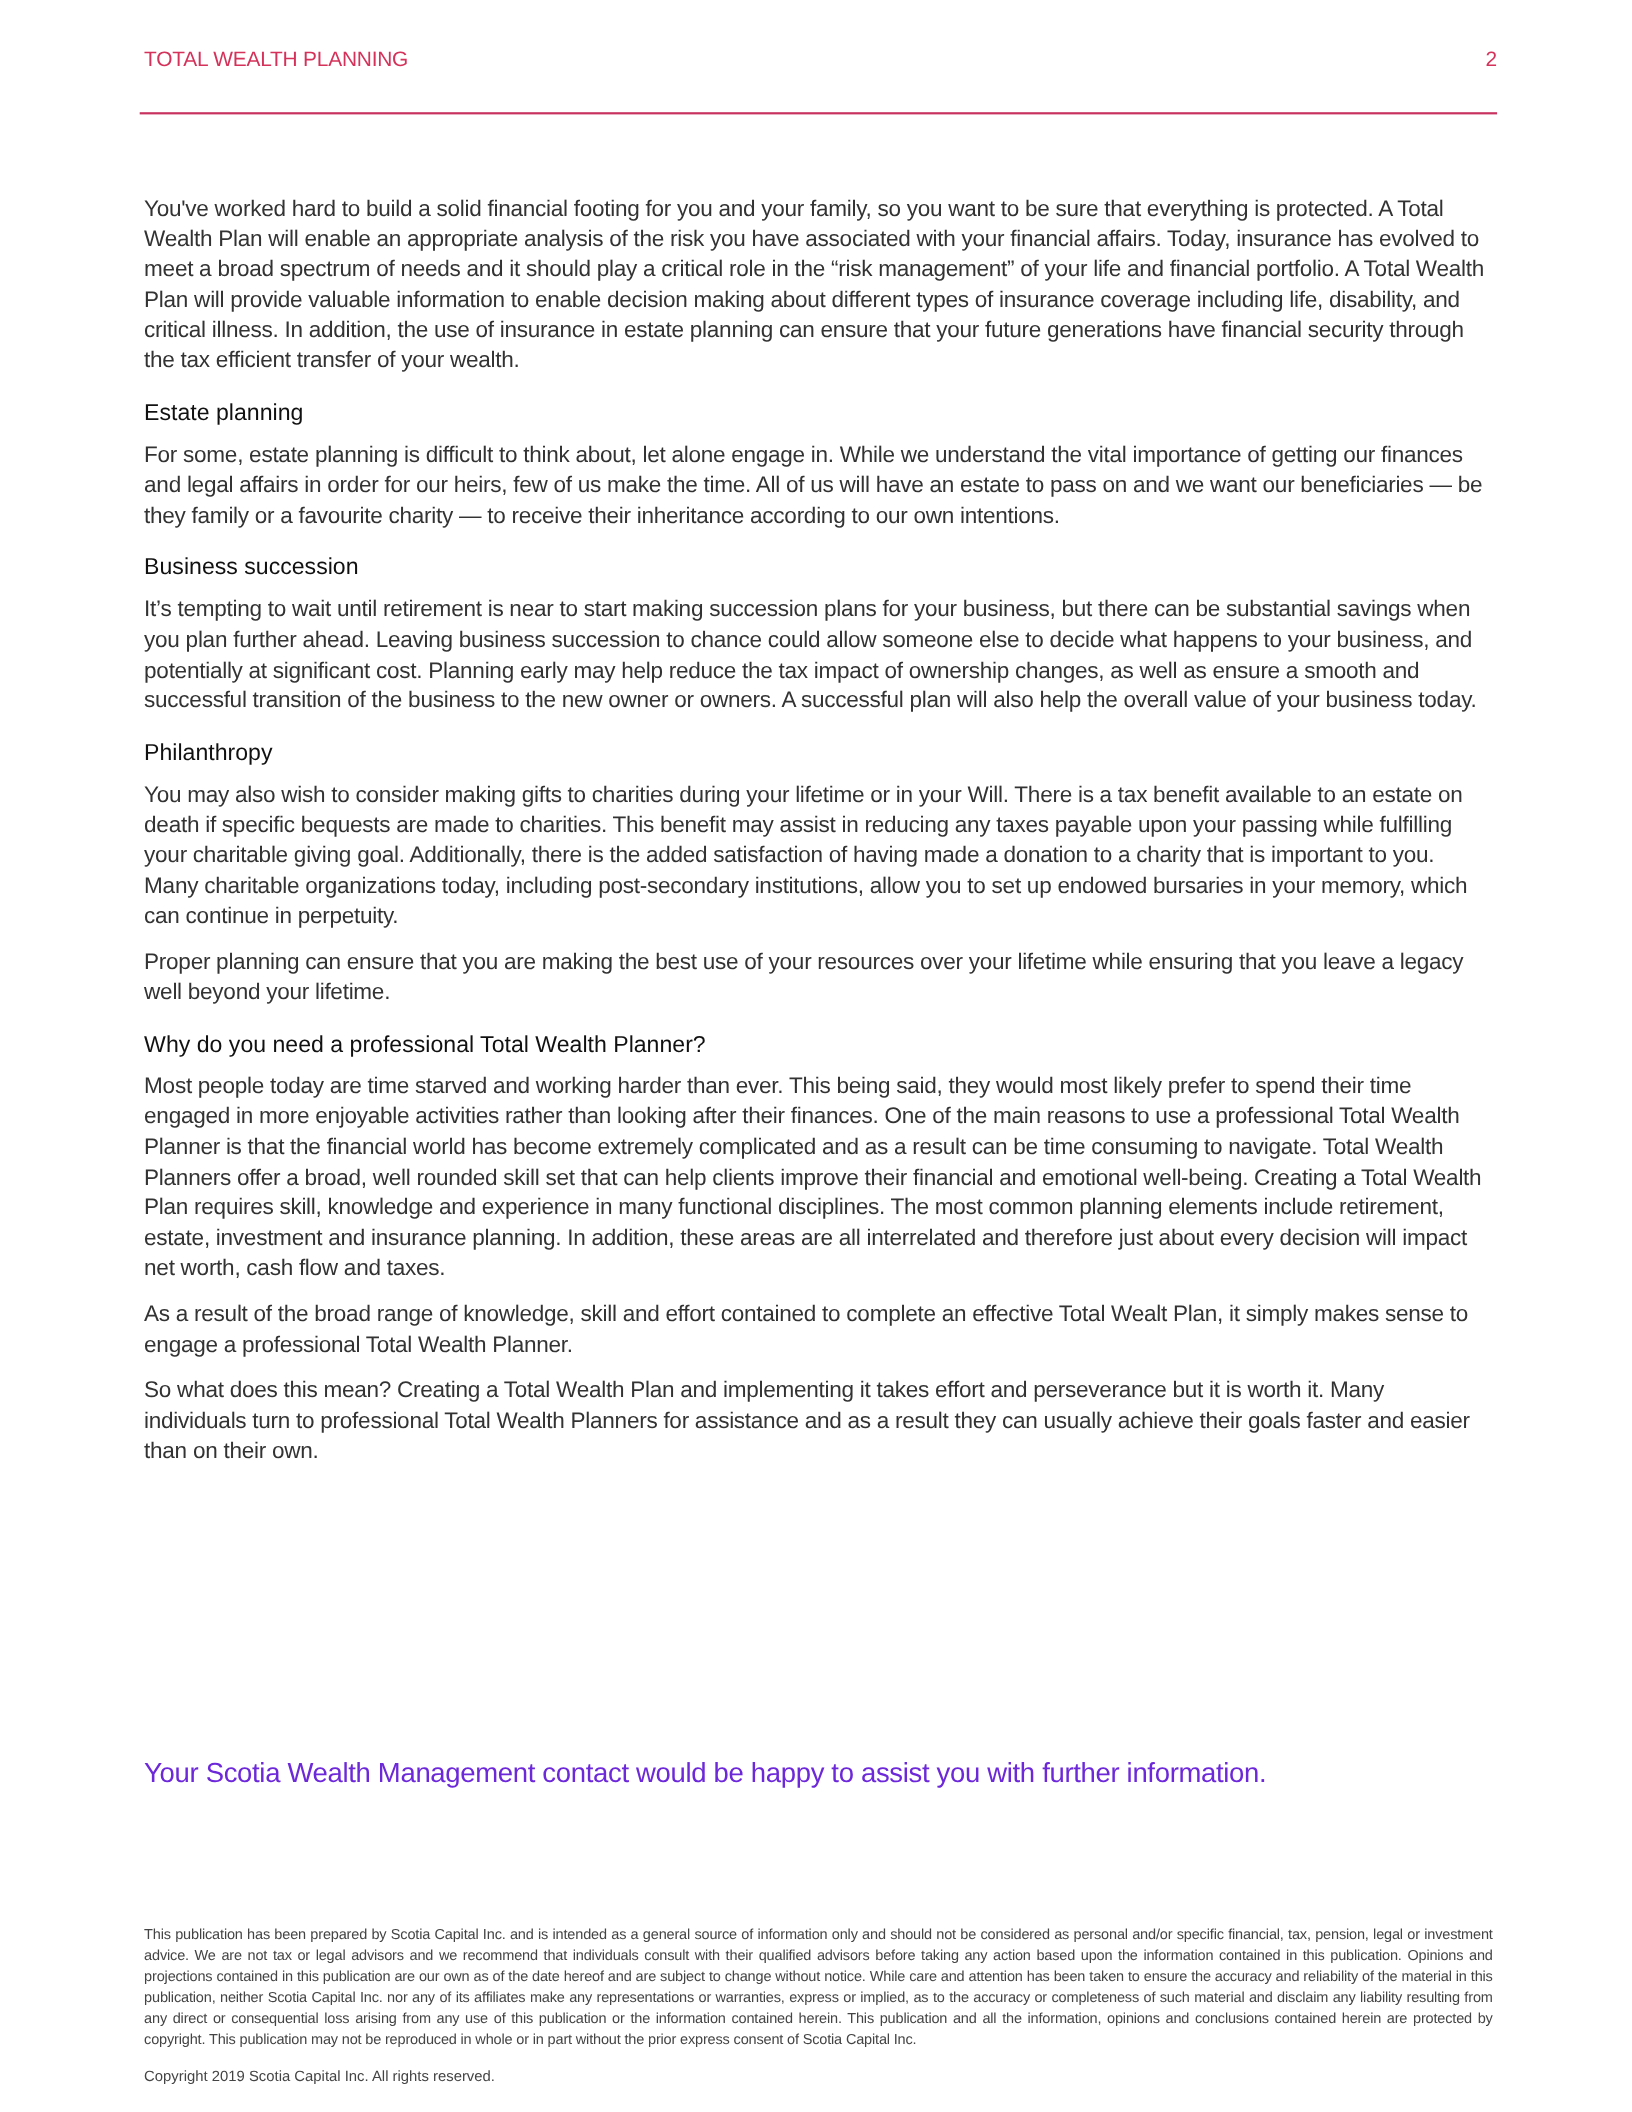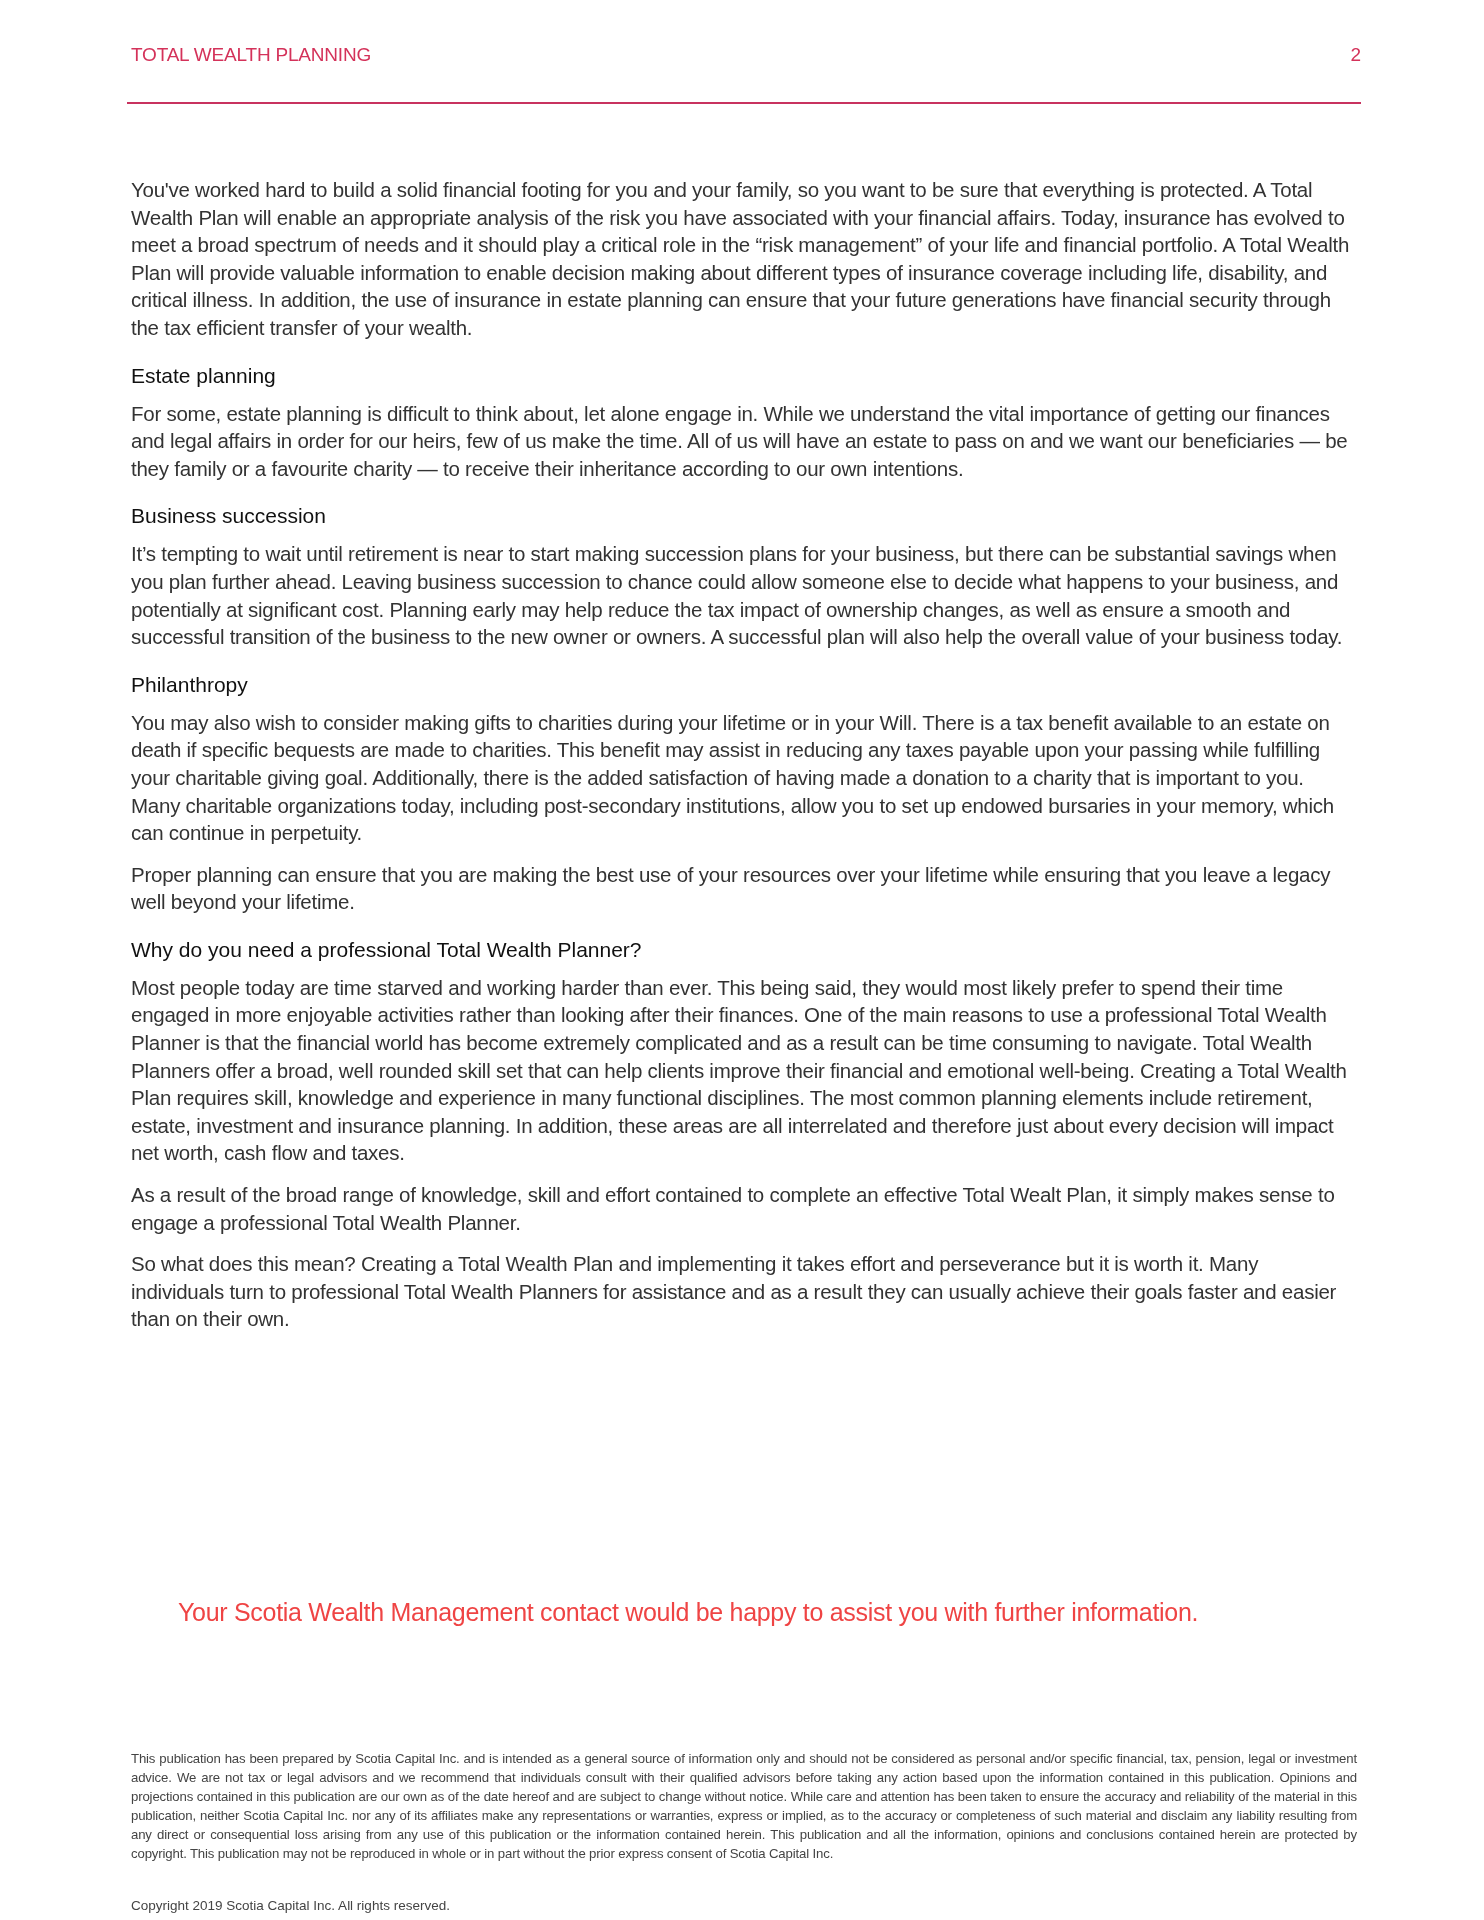--- a/index.html
+++ b/index.html
@@ -6,23 +6,23 @@
     body { width: 1484px; height: 1920px; position: relative; overflow: hidden;
            font-family: "Liberation Sans", "DejaVu Sans", sans-serif; color: #2b2b2b; }
     .header { position: absolute; left: 131px; top: 44px; width: 1230px; height: 30px; text-decoration: underline; }
     .header-title { position: absolute; left: 0; top: 0; font-size: 19px; color: #d4325a; letter-spacing: -0.2px; }
     .page-num { position: absolute; right: 0; top: 0; font-size: 19px; color: #d4325a; }
     .header-rule { position: absolute; left: 127px; top: 102px; width: 1234px; height: 2px; background: #c8325f; }
     .content { position: absolute; left: 131px; top: 176px; width: 1225px; }
     .section-heading { font-size: 21px; color: #111; margin: 0 0 10px 0; font-weight: normal; line-height: 28px; }
     .para { font-size: 20.5px; line-height: 27.6px; margin: 0 0 14px 0; color: #333; letter-spacing: -0.25px; }
     .section { margin-bottom: 20px; }
-    .cta { position: absolute; left: 131px; top: 1598px; font-size: 25px; color: #ef4444; letter-spacing: -0.3px; margin-left: 47px; }
+    .cta { position: absolute; left: 131px; top: 1598px; font-size: 25px; color: #6d28d9; letter-spacing: -0.3px; }
     .disclaimer { position: absolute; left: 131px; top: 1749px; width: 1226px; font-size: 13.2px; line-height: 19px; color: #444; text-align: justify; letter-spacing: -0.15px; }
-    .copyright { position: absolute; left: 131px; top: 1880px; font-size: 13.5px; color: #444; margin-top: 18px; }
+    .copyright { position: absolute; left: 131px; top: 1880px; font-size: 13.5px; color: #444; }
   </style>
 </head>
 <body>
 
 <div class="header">
   <span class="header-title">TOTAL WEALTH PLANNING</span>
   <span class="page-num">2</span>
 </div>
 <div class="header-rule"></div>
 

